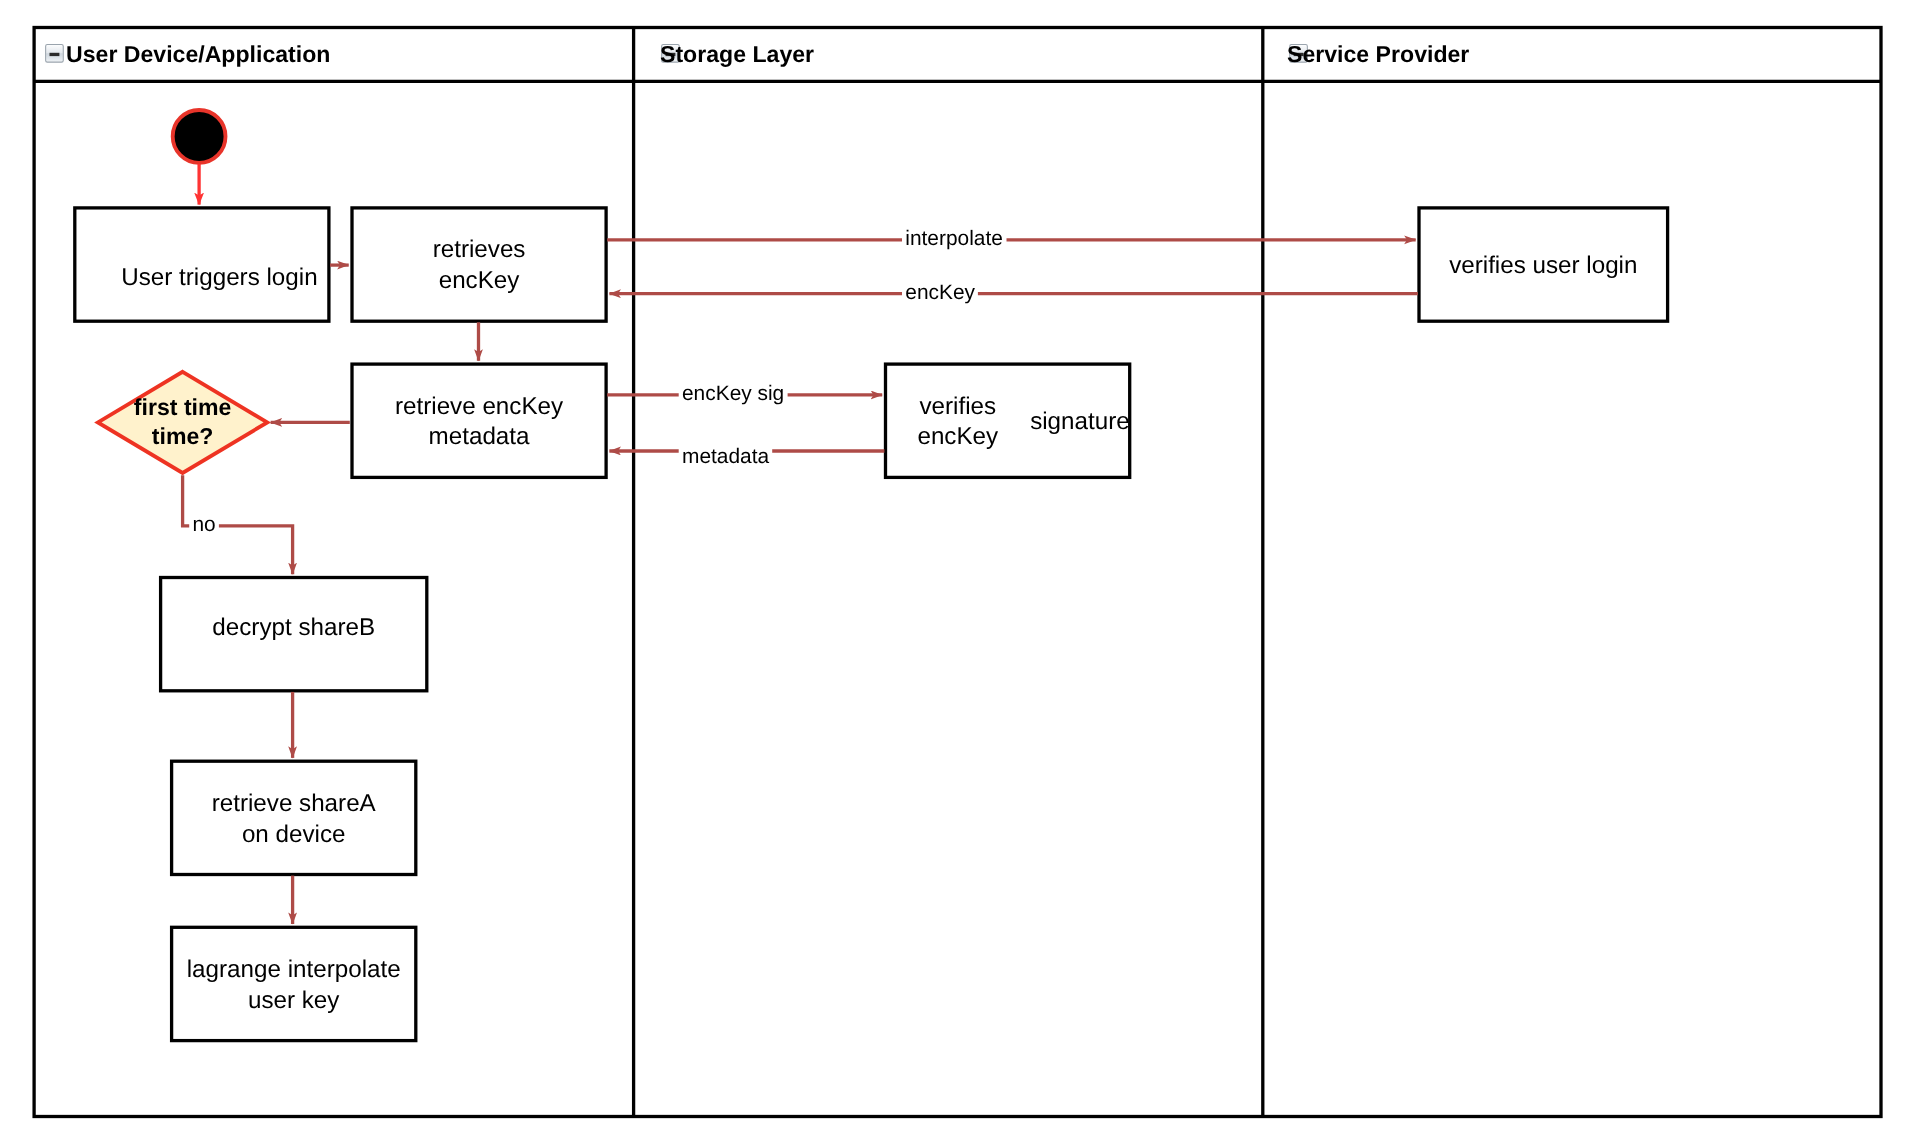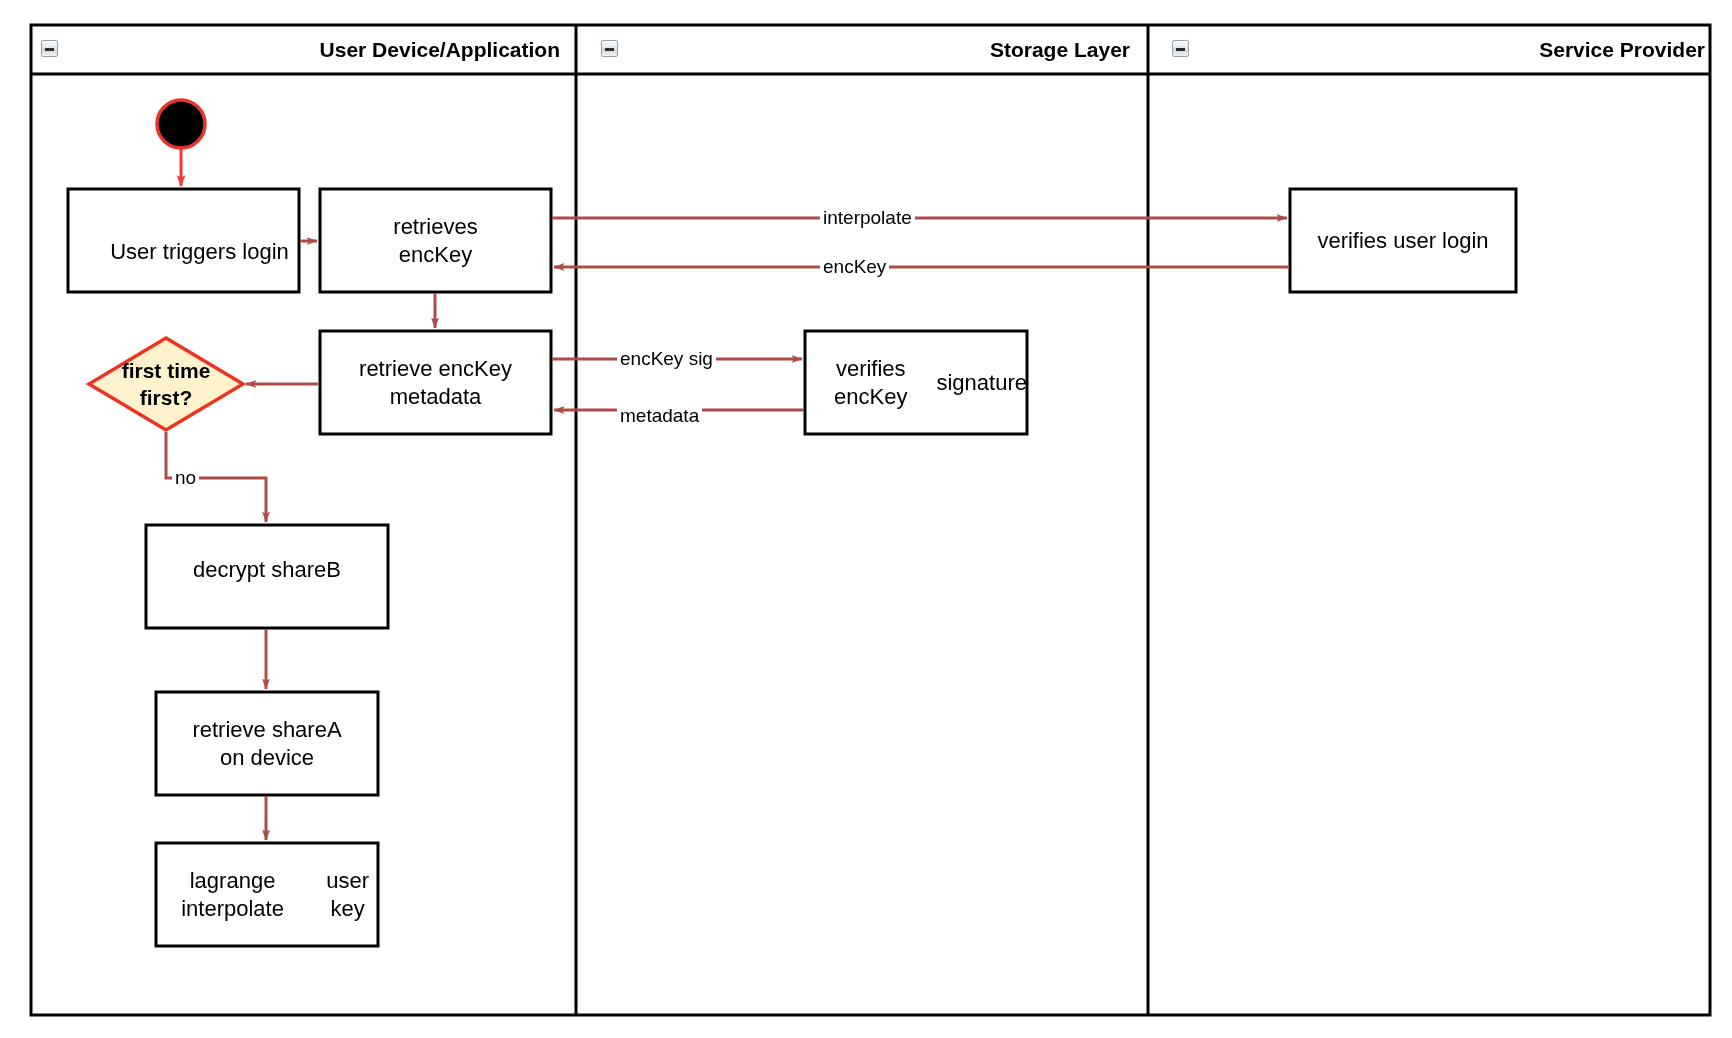--- a/index.html
+++ b/index.html
@@ -21,21 +21,21 @@
   }
   #svg-layer {
     position: absolute;
     left: 0;
     top: 0;
     width: 1732px;
     height: 1038px;
   }
   .lane-header-label {
     position: absolute;
-    text-align: right;
+    text-align: left;
     font-weight: bold;
     font-size: 21px;
     color: #000000;
     font-family: "Liberation Sans", sans-serif;
     white-space: nowrap;
   }
   .collapse-icon {
     position: absolute;
     width: 17px;
     height: 17px;
@@ -192,31 +192,31 @@
     <span>encKey</span>
   </div>
 
   <div class="node-label" style="left:320px; top:331px; width:231px; height:103px; flex-direction:column;">
     <span>retrieve encKey</span>
     <span>metadata</span>
   </div>
 
   <div class="node-label" style="left:89px; top:338px; width:154px; height:92px; flex-direction:column; font-size:21px; line-height:27px;font-weight:bold;">
     <span>first time</span>
-    <span>first?</span>
+    <span>time?</span>
   </div>
 
   <div class="node-label" style="left:146px; top:525px; width:242px; height:90px;">decrypt shareB</div>
 
   <div class="node-label" style="left:156px; top:692px; width:222px; height:103px; flex-direction:column;">
     <span>retrieve shareA</span>
     <span>on device</span>
   </div>
 
-  <div class="node-label" style="left:152px; top:843px; width:230px; height:103px; flex-direction:row;">
+  <div class="node-label" style="left:152px; top:843px; width:230px; height:103px; flex-direction:column;">
     <span>lagrange interpolate</span>
     <span>user key</span>
   </div>
 
   <div class="node-label" style="left:805px; top:331px; width:222px; height:104px; align-items:center;">
     <span>verifies encKey</span>
     <span>signature</span>
   </div>
 
   <div class="node-label" style="left:1290px; top:189px; width:226px; height:103px;">verifies user login</div>

